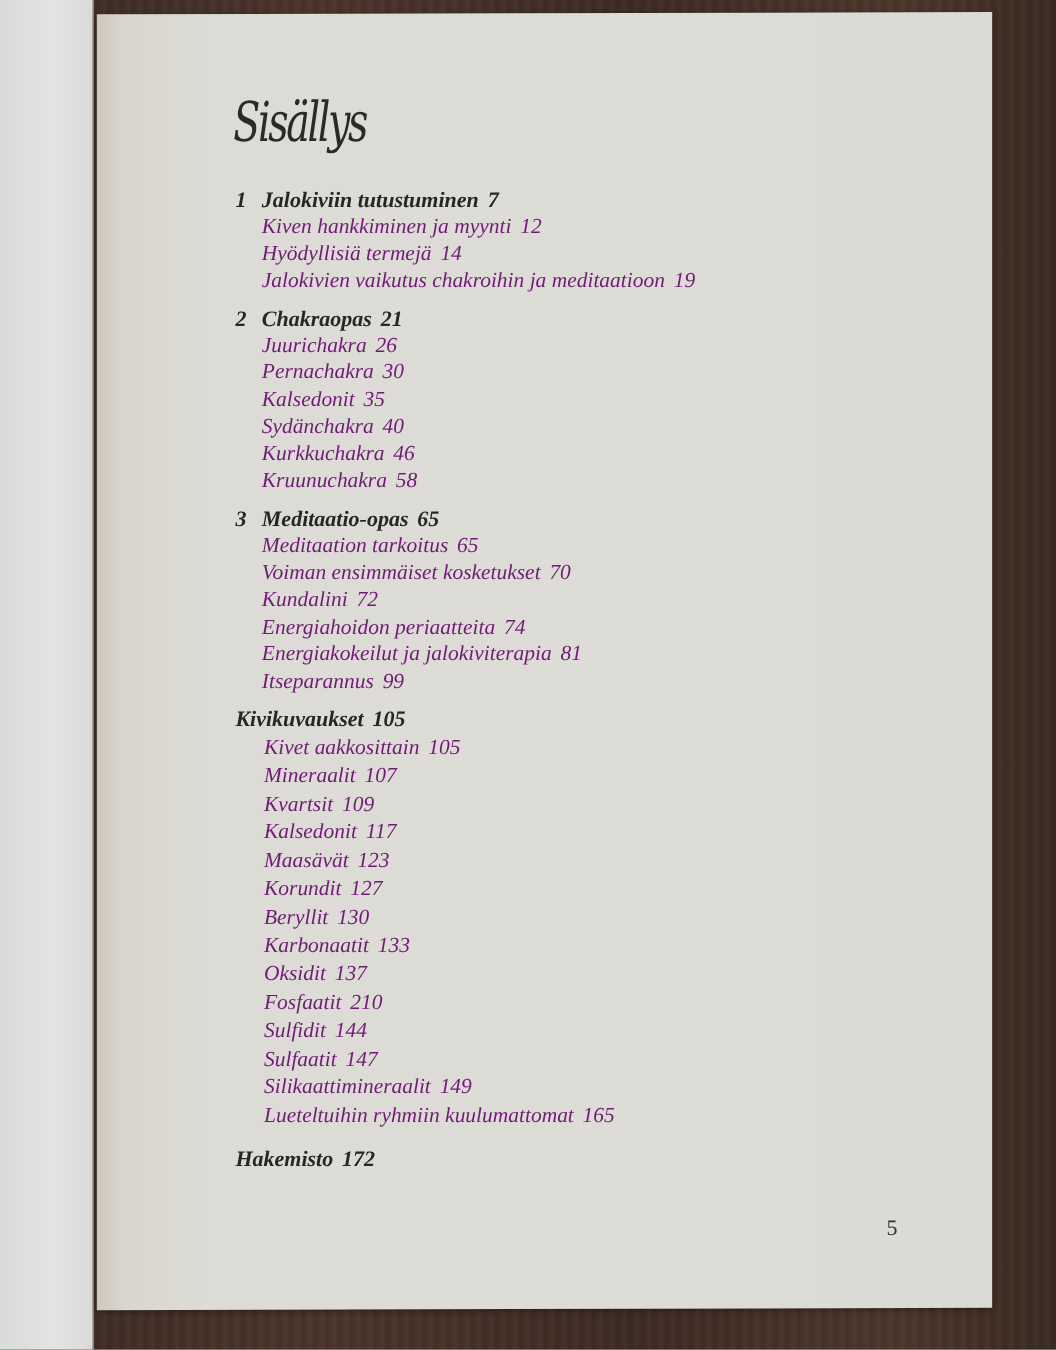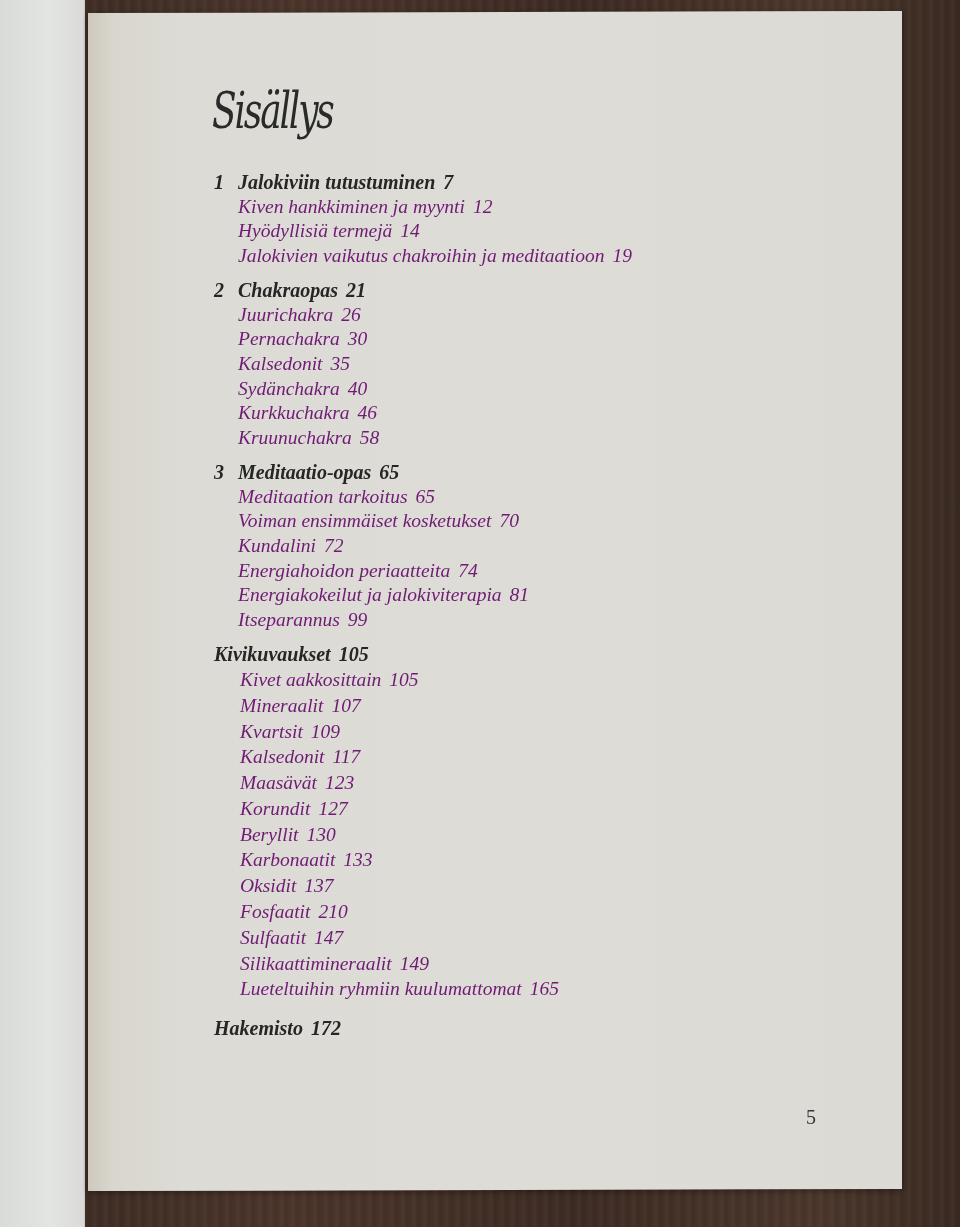--- a/index.html
+++ b/index.html
@@ -97,20 +97,21 @@
     <div class="item"><span>Kivet aakkosittain</span><span class="pg">105</span></div>
     <div class="item"><span>Mineraalit</span><span class="pg">107</span></div>
     <div class="item"><span>Kvartsit</span><span class="pg">109</span></div>
     <div class="item"><span>Kalsedonit</span><span class="pg">117</span></div>
     <div class="item"><span>Maasävät</span><span class="pg">123</span></div>
     <div class="item"><span>Korundit</span><span class="pg">127</span></div>
     <div class="item"><span>Beryllit</span><span class="pg">130</span></div>
     <div class="item"><span>Karbonaatit</span><span class="pg">133</span></div>
     <div class="item"><span>Oksidit</span><span class="pg">137</span></div>
     <div class="item"><span>Fosfaatit</span><span class="pg">210</span></div>
+    <div class="item"><span>Sulfidit</span><span class="pg">144</span></div>
     <div class="item"><span>Sulfaatit</span><span class="pg">147</span></div>
     <div class="item"><span>Silikaattimineraalit</span><span class="pg">149</span></div>
     <div class="item"><span>Lueteltuihin ryhmiin kuulumattomat</span><span class="pg">165</span></div>
   </div>
 
   <div class="section" style="margin-top:14px;">
     <div class="head">
       <span>Hakemisto</span><span class="pg">172</span>
     </div>
   </div>

